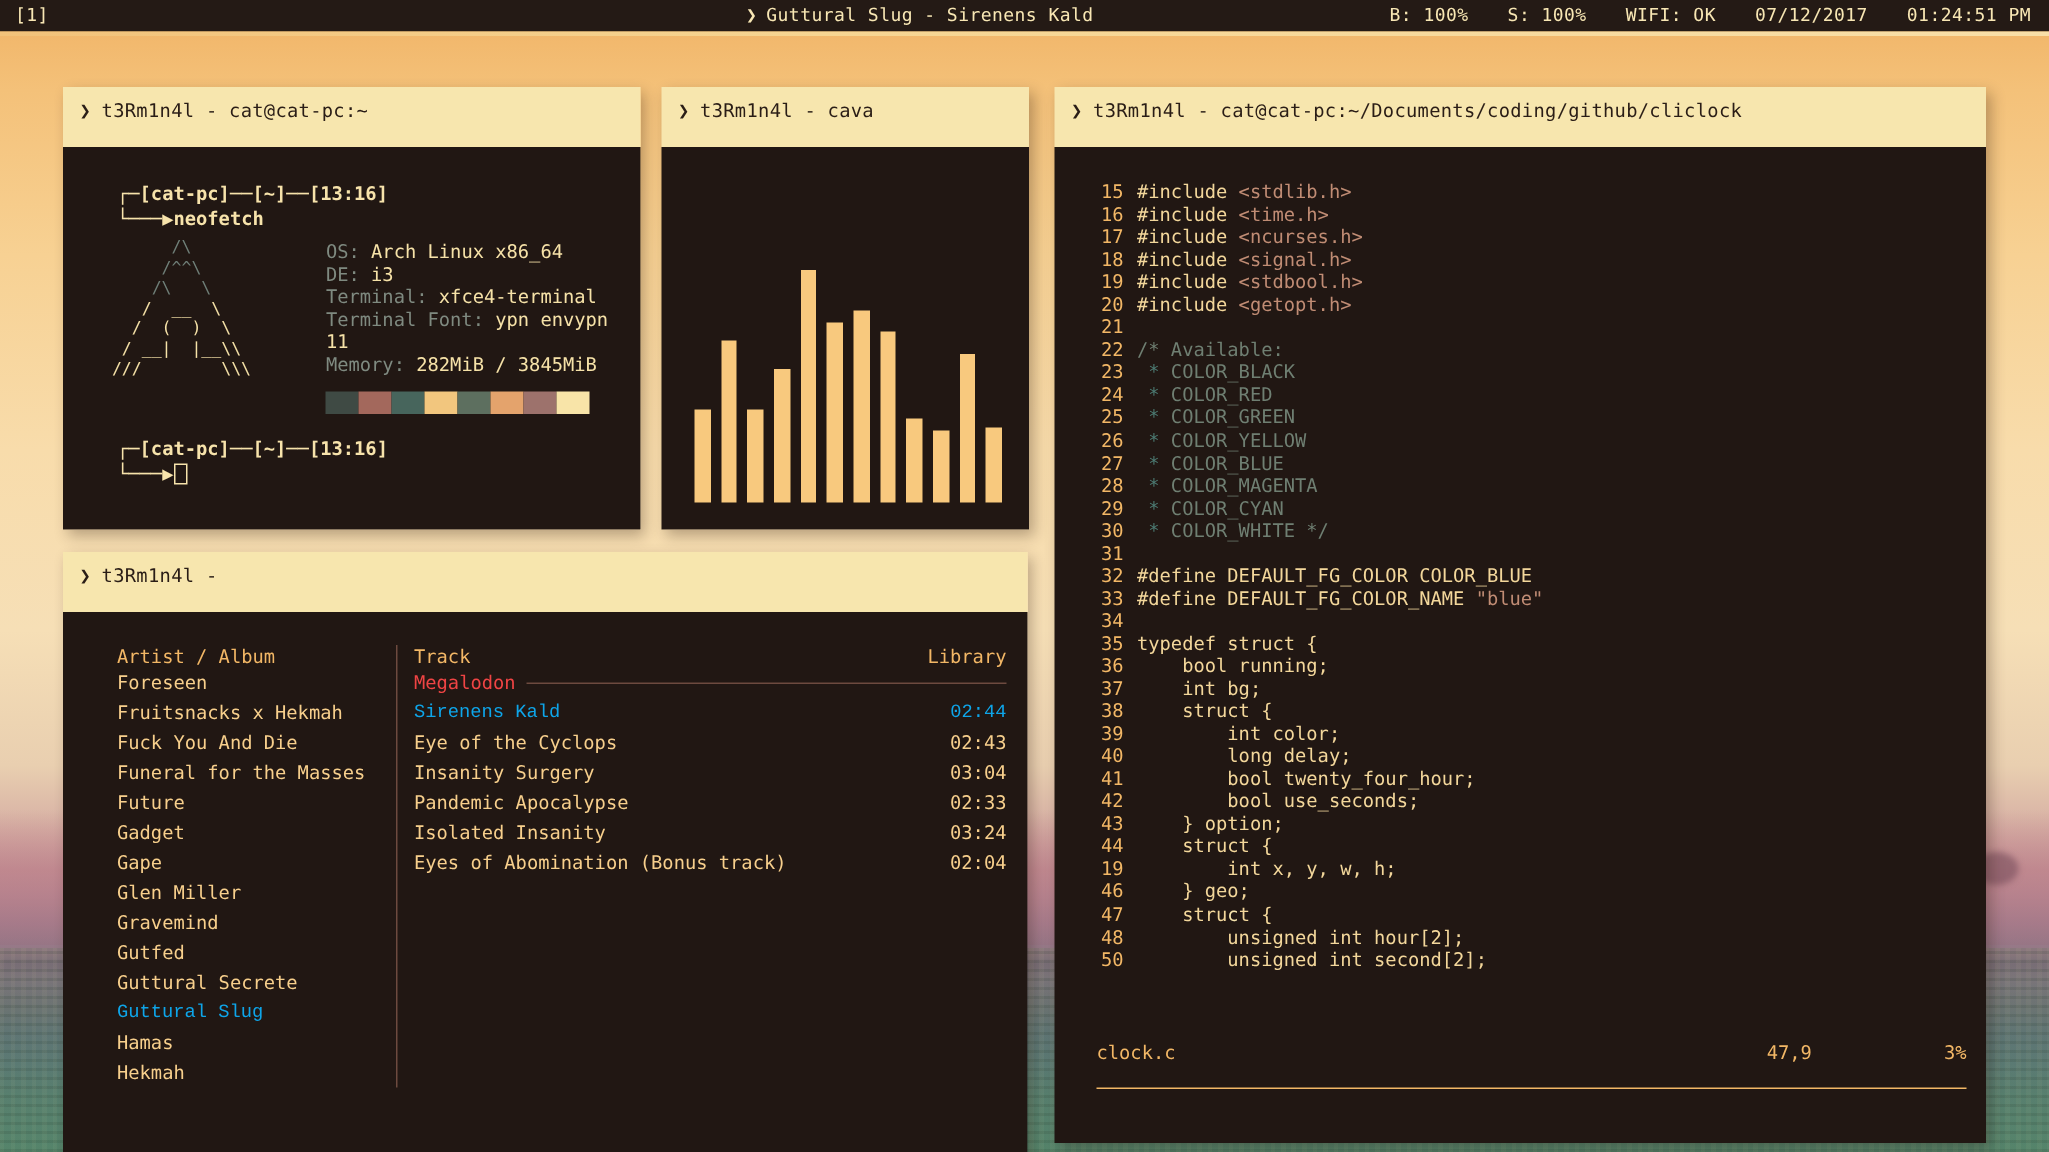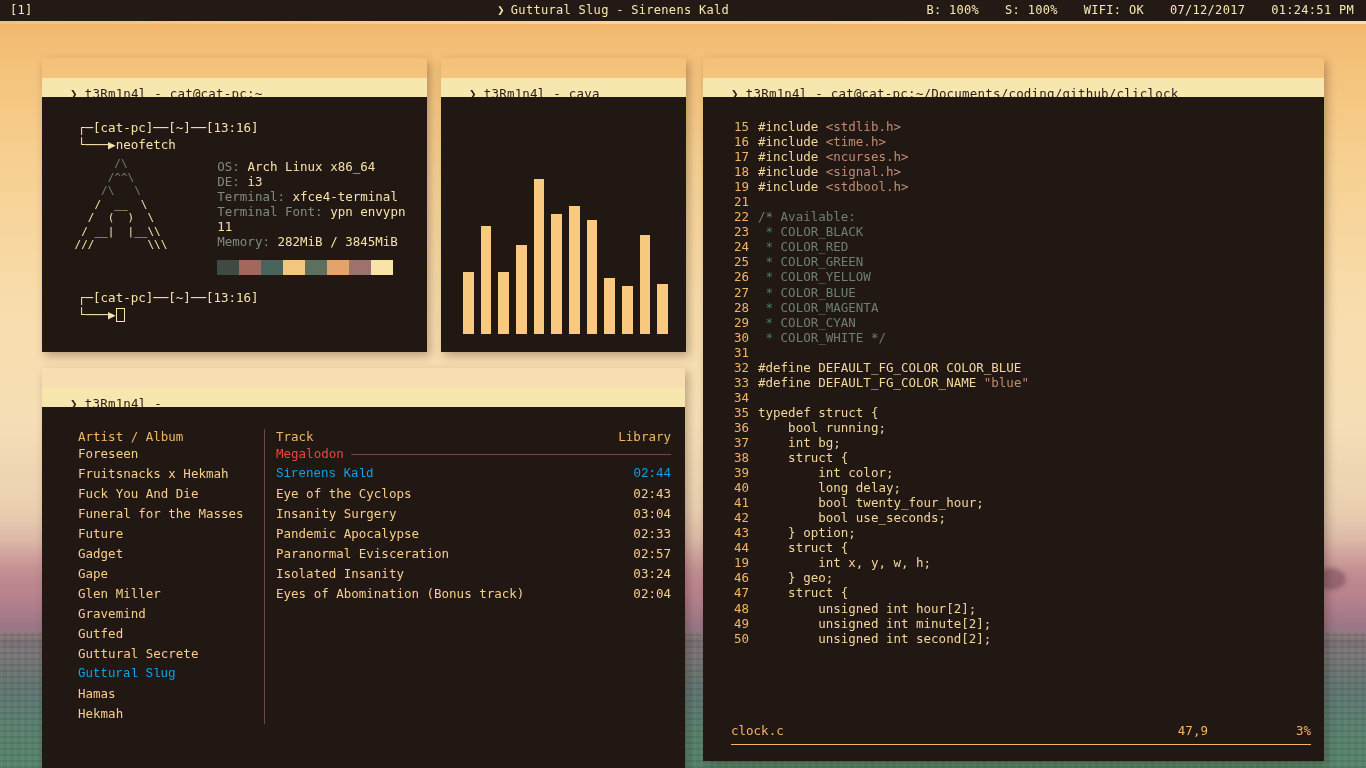--- a/index.html
+++ b/index.html
@@ -74,30 +74,30 @@
   .sb-chev{ color:#f8e7b4; }
   #sb-underline{
     position:absolute; left:0; top:21px; width:1366px; height:3px;
     background:linear-gradient(to right,#f2c27a,#f6d592 40%,#f8dfa8);
   }
 
   
   .win{ position:absolute; box-shadow:3px 4px 9px rgba(40,20,10,.30); }
   .titlebar{
     background:#f7e6ae; color:#2a1d16;
-    font-size:12.5px; height:19px; line-height:31px;
-    padding-left:28px; letter-spacing:.2px; white-space:nowrap; overflow:hidden;margin-top:20px;
+    font-size:12.5px; height:40px; line-height:31px;
+    padding-left:11px; letter-spacing:.2px; white-space:nowrap; overflow:hidden;
   }
   .titlebar .tchev{ color:#2a1d16; margin-right:7px; }
   .term{ background:#211713; color:#f6e4ad; }
 
   
   #win-neofetch{ left:42px; top:58px; width:385px; }
   #win-neofetch .term{ height:255px; padding:22px 0 0 0; font-size:12.5px; }
-  .prompt-block{ padding-left:36px; line-height:17px; }
+  .prompt-block{ padding-left:36px; line-height:17px;font-weight:bold; }
   .pr-line{ color:#f7e3ab; white-space:pre; }
   .pr-cmd{ color:#f7e3ab; white-space:pre; }
   .pr-cursor{ display:inline-block; width:9px; height:14px;
     border:1.5px solid #f7e3ab; vertical-align:-3px; }
   .tri{ color:#f7e3ab; }
   .nf-body{ display:flex; padding-left:26px; margin-top:4px; }
   .nf-art{ white-space:pre; font-size:11px; line-height:13.5px; width:150px; }
   .nf-art .a-top{ color:#6f7f78; }
   .nf-art .a-bot{ color:#f6e2a8; }
   .nf-info{ font-size:12.5px; line-height:15px; padding-top:2px; }
@@ -138,23 +138,23 @@
   #win-vim .term{ height:664px; padding:22px 0 0 0; font-size:12.5px; position:relative; }
   .code{ line-height:15.05px; padding-left:20px; white-space:pre; }
   .ln{ color:#f2b766; display:inline-block; width:26px; text-align:right; margin-right:9px; }
   .c-pre{ color:#f3d79b; }
   .c-str{ color:#c08c74; }
   .c-hdr{ color:#c08c74; }
   .c-com{ color:#6f7f72; }
   .c-ast{ color:#4c7a72; }
   .c-txt{ color:#f3d79b; }
   .vim-status{
-    position:absolute; left:28px; right:13px; bottom:16px;
+    position:absolute; left:28px; right:13px; bottom:36px;
     display:flex; justify-content:space-between;
-    color:#f2b766; border-bottom:1.4px solid #f2b766; padding-bottom:6px;
+    color:#f2b766; border-bottom:1.4px solid #f2b766; padding-bottom:16px;
   }
   .vim-status .vs-mid{ margin-left:auto; margin-right:88px; }
 </style>
 </head>
 <body>
 
 <div id="wallpaper">
   <div id="wp-haze"></div>
   <div id="wp-trees"></div>
   <div id="wp-band"></div>
@@ -288,24 +288,20 @@
             </div>
             <div class="pl-row">
               <span>Insanity Surgery</span>
               <span>03:04</span>
             </div>
             <div class="pl-row">
               <span>Pandemic Apocalypse</span>
               <span>02:33</span>
             </div>
             <div class="pl-row">
-              <span>Paranormal Evisceration</span>
-              <span>02:57</span>
-            </div>
-            <div class="pl-row">
               <span>Isolated Insanity</span>
               <span>03:24</span>
             </div>
             <div class="pl-row">
               <span>Eyes of Abomination (Bonus track)</span>
               <span>02:04</span>
             </div>
           </div>
       </div>
     </div>
@@ -320,20 +316,21 @@
   <div class="titlebar">
     <span class="tchev">❯</span><span>t3Rm1n4l - cat@cat-pc:~/Documents/coding/github/cliclock</span>
   </div>
   <div class="term">
     <div id="code-lines">
         <div class="code"><span class="ln">15</span><span class="c-pre">#include </span><span class="c-hdr">&lt;stdlib.h&gt;</span></div>
         <div class="code"><span class="ln">16</span><span class="c-pre">#include </span><span class="c-hdr">&lt;time.h&gt;</span></div>
         <div class="code"><span class="ln">17</span><span class="c-pre">#include </span><span class="c-hdr">&lt;ncurses.h&gt;</span></div>
         <div class="code"><span class="ln">18</span><span class="c-pre">#include </span><span class="c-hdr">&lt;signal.h&gt;</span></div>
         <div class="code"><span class="ln">19</span><span class="c-pre">#include </span><span class="c-hdr">&lt;stdbool.h&gt;</span></div>
+        <div class="code"><span class="ln">20</span><span class="c-pre">#include </span><span class="c-hdr">&lt;getopt.h&gt;</span></div>
         <div class="code"><span class="ln">21</span><span> </span></div>
         <div class="code"><span class="ln">22</span><span class="c-com">/* Available:</span></div>
         <div class="code"><span class="ln">23</span><span class="c-ast"> * </span><span class="c-com">COLOR_BLACK</span></div>
         <div class="code"><span class="ln">24</span><span class="c-ast"> * </span><span class="c-com">COLOR_RED</span></div>
         <div class="code"><span class="ln">25</span><span class="c-ast"> * </span><span class="c-com">COLOR_GREEN</span></div>
         <div class="code"><span class="ln">26</span><span class="c-ast"> * </span><span class="c-com">COLOR_YELLOW</span></div>
         <div class="code"><span class="ln">27</span><span class="c-ast"> * </span><span class="c-com">COLOR_BLUE</span></div>
         <div class="code"><span class="ln">28</span><span class="c-ast"> * </span><span class="c-com">COLOR_MAGENTA</span></div>
         <div class="code"><span class="ln">29</span><span class="c-ast"> * </span><span class="c-com">COLOR_CYAN</span></div>
         <div class="code"><span class="ln">30</span><span class="c-ast"> * </span><span class="c-com">COLOR_WHITE */</span></div>
@@ -348,21 +345,20 @@
         <div class="code"><span class="ln">39</span><span class="c-txt">        int color;</span></div>
         <div class="code"><span class="ln">40</span><span class="c-txt">        long delay;</span></div>
         <div class="code"><span class="ln">41</span><span class="c-txt">        bool twenty_four_hour;</span></div>
         <div class="code"><span class="ln">42</span><span class="c-txt">        bool use_seconds;</span></div>
         <div class="code"><span class="ln">43</span><span class="c-txt">    } option;</span></div>
         <div class="code"><span class="ln">44</span><span class="c-txt">    struct {</span></div>
         <div class="code"><span class="ln">19</span><span class="c-txt">        int x, y, w, h;</span></div>
         <div class="code"><span class="ln">46</span><span class="c-txt">    } geo;</span></div>
         <div class="code"><span class="ln">47</span><span class="c-txt">    stru</span><span class="c-cur">c</span><span class="c-txt">t {</span></div>
         <div class="code"><span class="ln">48</span><span class="c-txt">        unsigned int hour[2];</span></div>
-        <div class="code"><span class="ln">49</span><span class="c-txt">        unsigned int minute[2];</span></div>
         <div class="code"><span class="ln">50</span><span class="c-txt">        unsigned int second[2];</span></div>
       </div>
     <div class="vim-status">
       <span>clock.c</span>
       <span class="vs-mid">47,9</span>
       <span>3%</span>
     </div>
   </div>
 </div>
 

